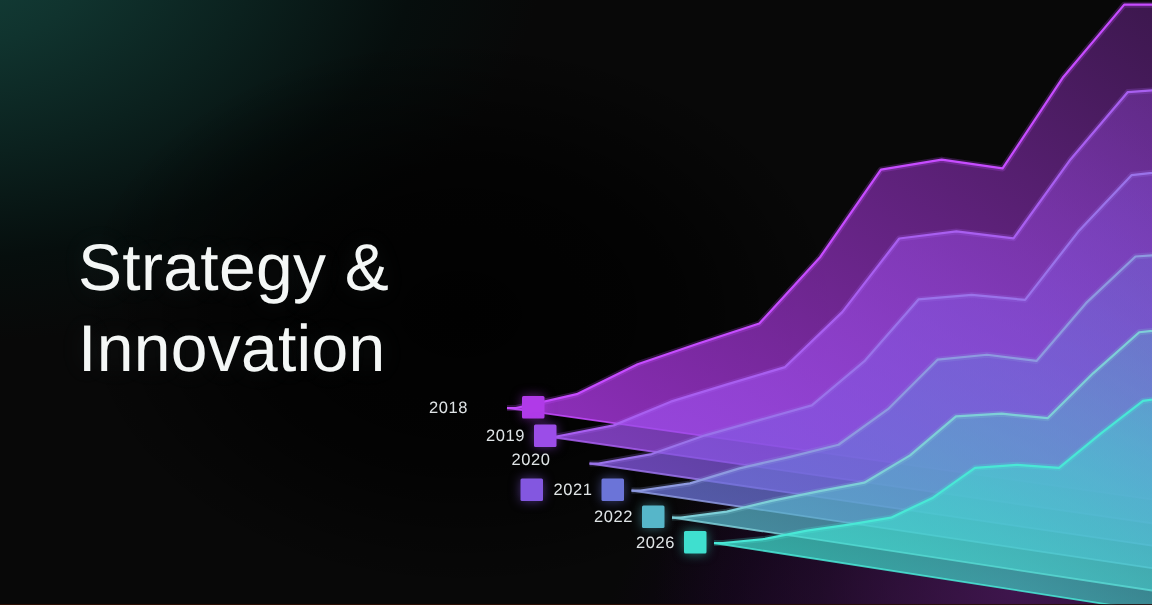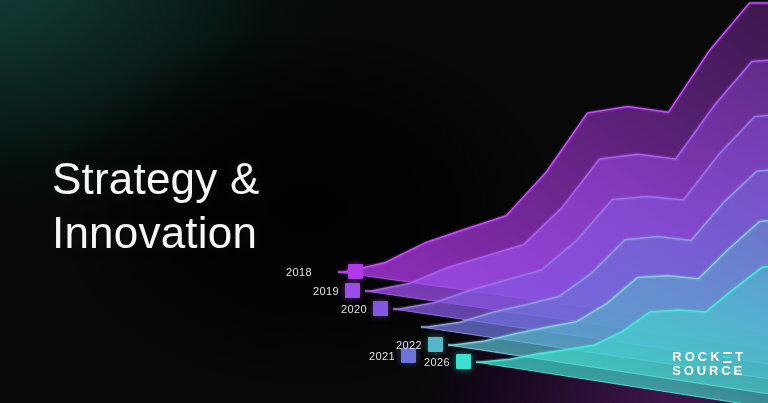--- a/index.html
+++ b/index.html
@@ -219,48 +219,36 @@
     </svg>
 
   <div class="headline">Strategy &amp;
 Innovation</div>
 
   <div class="legend">
       <div class="legend-item" style="left: 286px; top: 264px; gap: 36px;">
         <span class="legend-label">2018</span>
         <span class="legend-swatch" style="background: rgb(176, 58, 232); box-shadow: rgba(176, 58, 232, 0.533) 0px 0px 7px;"></span>
       </div>
-      <div class="legend-item" style="left: 313px; top: 283px; text-align: center;">
+      <div class="legend-item" style="left: 324px; top: 283px; text-align: center;">
         <span class="legend-label">2019</span>
         <span class="legend-swatch" style="background: rgb(155, 77, 232); box-shadow: rgba(155, 77, 232, 0.533) 0px 0px 7px;"></span>
       </div>
-      <div class="legend-item" style="left: 341px; top: 301px;">
+      <div class="legend-item" style="left: 341px; top: 301px; flex-direction: column;">
         <span class="legend-label">2020</span>
         <span class="legend-swatch" style="background: rgb(131, 87, 224); box-shadow: rgba(131, 87, 224, 0.533) 0px 0px 7px;"></span>
       </div>
-      <div class="legend-item" style="left: 369px; top: 319px; margin-top: 29px;">
+      <div class="legend-item" style="left: 369px; top: 319px;">
         <span class="legend-label">2021</span>
         <span class="legend-swatch" style="background: rgb(107, 116, 216); box-shadow: rgba(107, 116, 216, 0.533) 0px 0px 7px;"></span>
       </div>
       <div class="legend-item" style="left: 396px; top: 337px;">
         <span class="legend-label">2022</span>
         <span class="legend-swatch" style="background: rgb(86, 182, 201); box-shadow: rgba(86, 182, 201, 0.533) 0px 0px 7px;"></span>
       </div>
       <div class="legend-item" style="left: 424px; top: 354px;">
         <span class="legend-label">2026</span>
         <span class="legend-swatch" style="background: rgb(63, 223, 207); box-shadow: rgba(63, 223, 207, 0.533) 0px 0px 7px;"></span>
       </div>
     </div>
 
-  <div class="logo">
-    <div class="logo-row">
-      <span>ROCK</span>
-      <span class="logo-e">
-        <i class="top"></i>
-          <i class="mid"></i>
-          <i class="bot"></i>
-      </span>
-      <span>T</span>
-    </div>
-    <div class="logo-row second">SOURCE</div>
-  </div>
 
 </div>
 
 </body></html>

